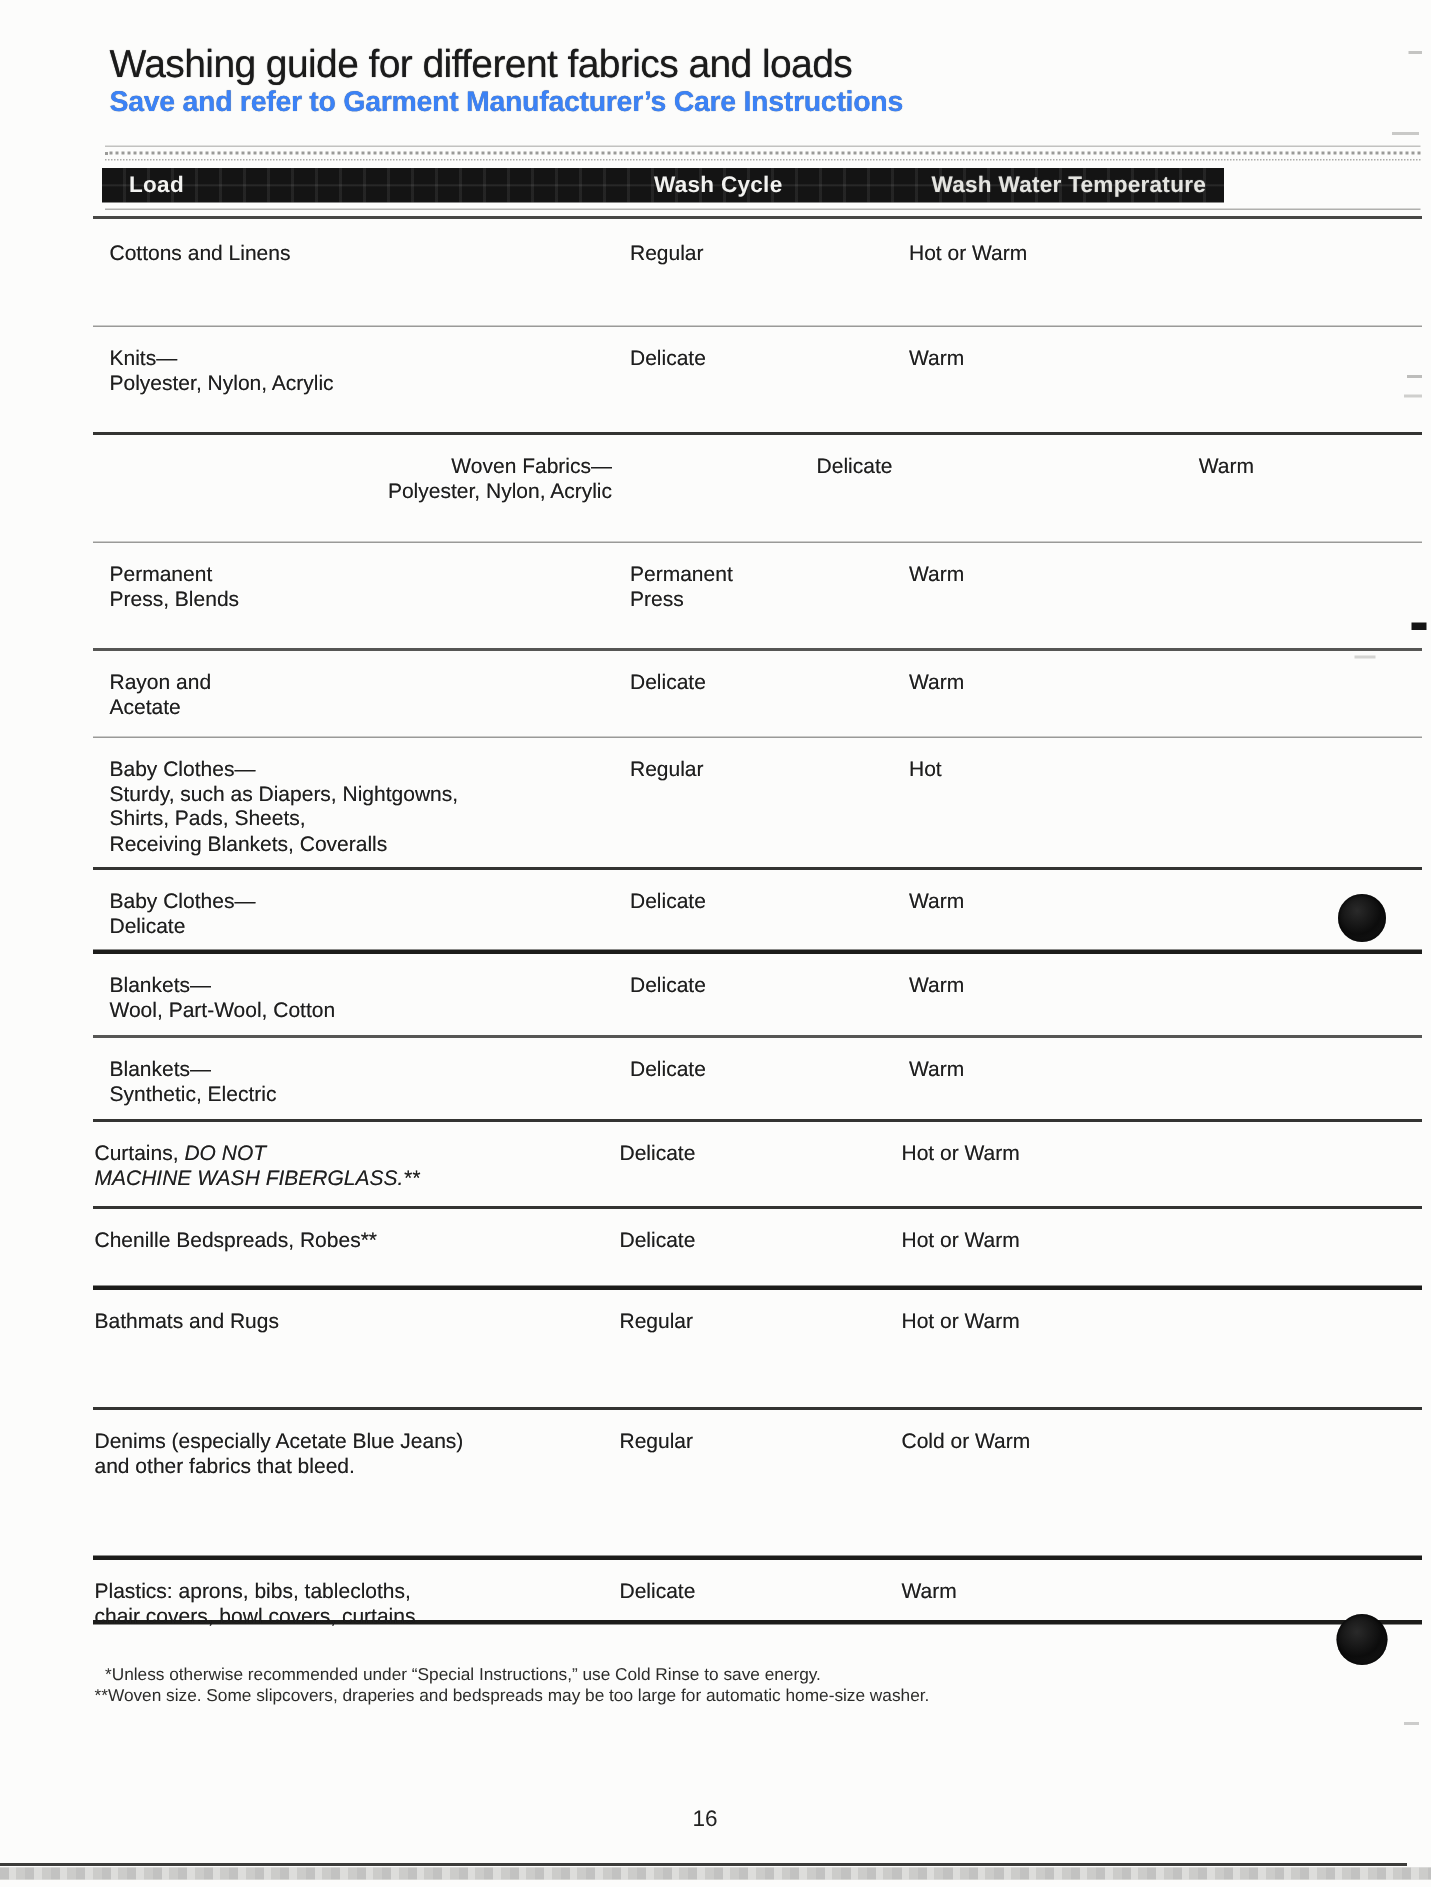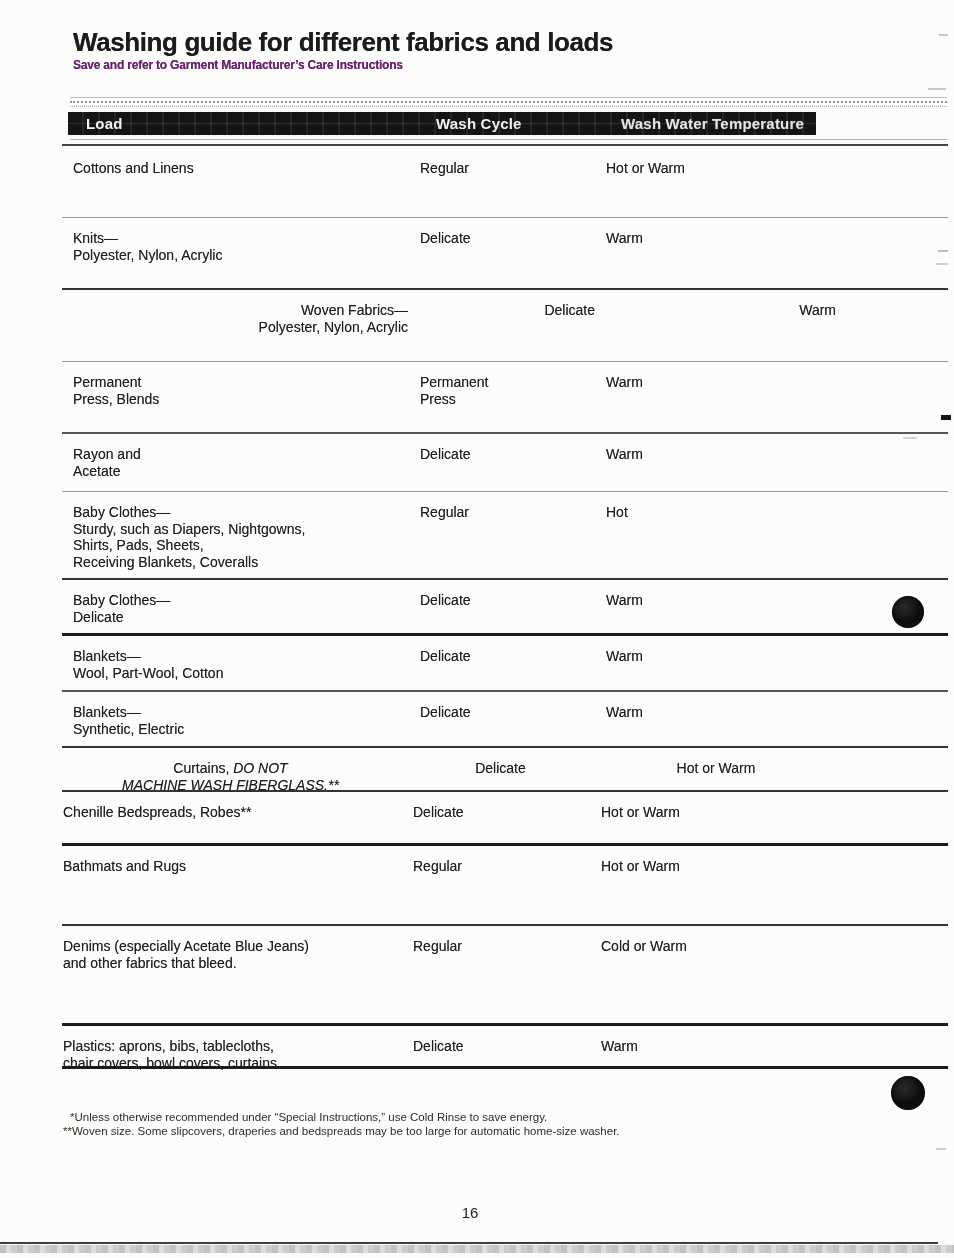--- a/index.html
+++ b/index.html
@@ -6,27 +6,27 @@
   .page{
     position:relative;
     width:954px;height:1258px;
     background:#fcfcfb;
     overflow:hidden;
     font-family:"Liberation Sans","DejaVu Sans",sans-serif;
     color:#1e1e1e;
   }
   .title{
     position:absolute;left:73px;top:27px;margin:0;
-    font-size:26px;font-weight:700;letter-spacing:-0.4px;
+    font-size:26px;font-weight:400;letter-spacing:-0.4px;
     color:#1b1b1b;text-shadow:0 0 .6px rgba(0,0,0,.75);
   }
   .subtitle{
     position:absolute;left:73px;top:58px;margin:0;
-    font-size:12px;font-weight:700;letter-spacing:-0.2px;
-    color:#701a75;text-shadow:0 0 .5px rgba(0,0,0,.6);
+    font-size:19px;font-weight:700;letter-spacing:-0.2px;
+    color:#3b82f6;text-shadow:0 0 .5px rgba(0,0,0,.6);
   }
   
   .noise-line{position:absolute;left:70px;width:877px;height:0;}
   .nl1{top:97px;border-top:1px solid #c2c2c0;}
   .nl2{top:101px;border-top:2px dotted #9a9a98;}
   .nl3{top:106px;border-top:1px dotted #aaaaa8;}
   .header-bar{
     position:absolute;left:68px;top:112px;width:748px;height:23px;
     background:#141414;
   }
@@ -59,21 +59,21 @@
   .cell.load{left:11px;width:335px;}
   .cell.cycle{left:358px;width:175px;}
   .cell.temp{left:544px;width:230px;}
   .row.shift .cell.load{left:1px;}
   .row.shift .cell.cycle{left:351px;}
   .row.shift .cell.temp{left:539px;}
   .cell em{font-style:italic;}
   
   .h1{height:70px;} .h2{height:72px;} .h3{height:72px;text-align:right;} .h4{height:72px;}
   .h5{height:58px;} .h6{height:88px;} .h7{height:56px;} .h8{height:56px;}
-  .h9{height:56px;} .h10{height:44px;text-align:center;} .h11{height:54px;text-decoration:underline;} .h12{height:80px;}
+  .h9{height:56px;} .h10{height:58px;} .h11{height:54px;text-decoration:underline;} .h12{height:80px;}
   .h13{height:100px;} .h14{height:43px;}
   
   .d-light{border-bottom:1px solid #9a9a98;}
   .d-med{border-bottom:2px solid #565654;}
   .d-dark{border-bottom:2px solid #343432;}
   .d-heavy{border-bottom:3px solid #1c1c1a;}
 
   
   .footnotes{position:absolute;left:63px;top:1110px;width:800px;}
   .footnote{font-size:11.5px;line-height:14px;color:#2c2c2a;white-space:nowrap;}

